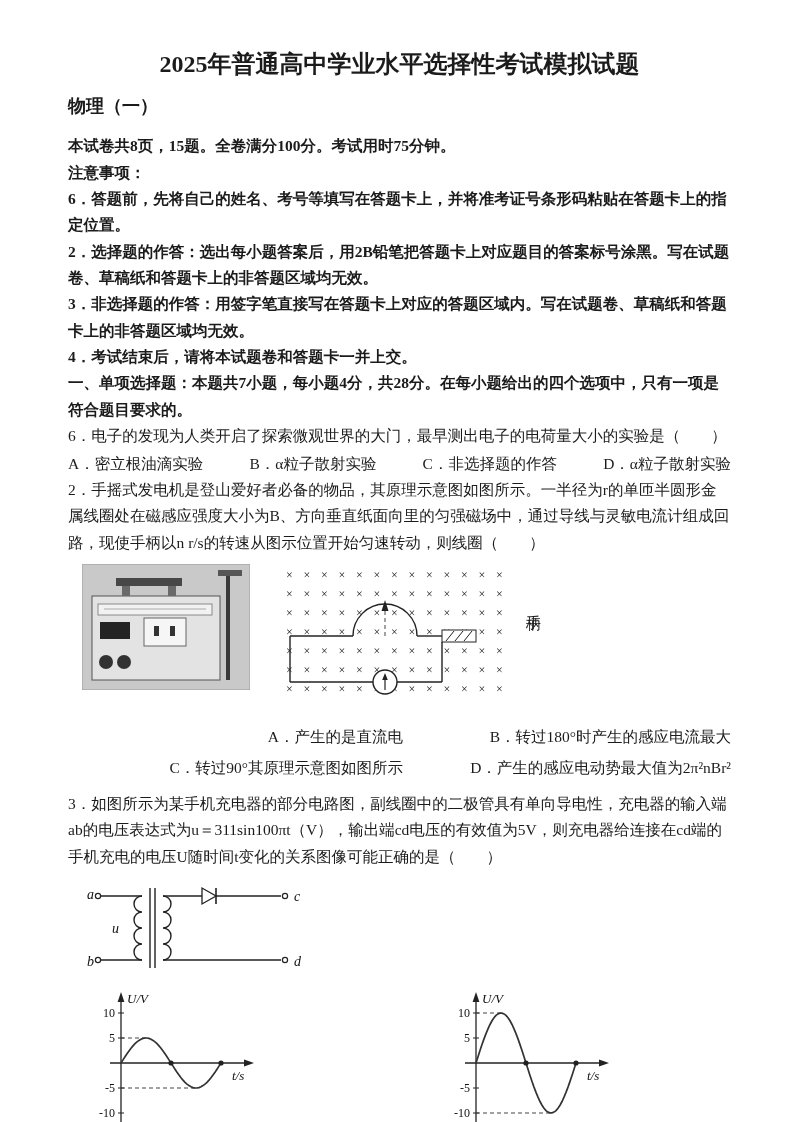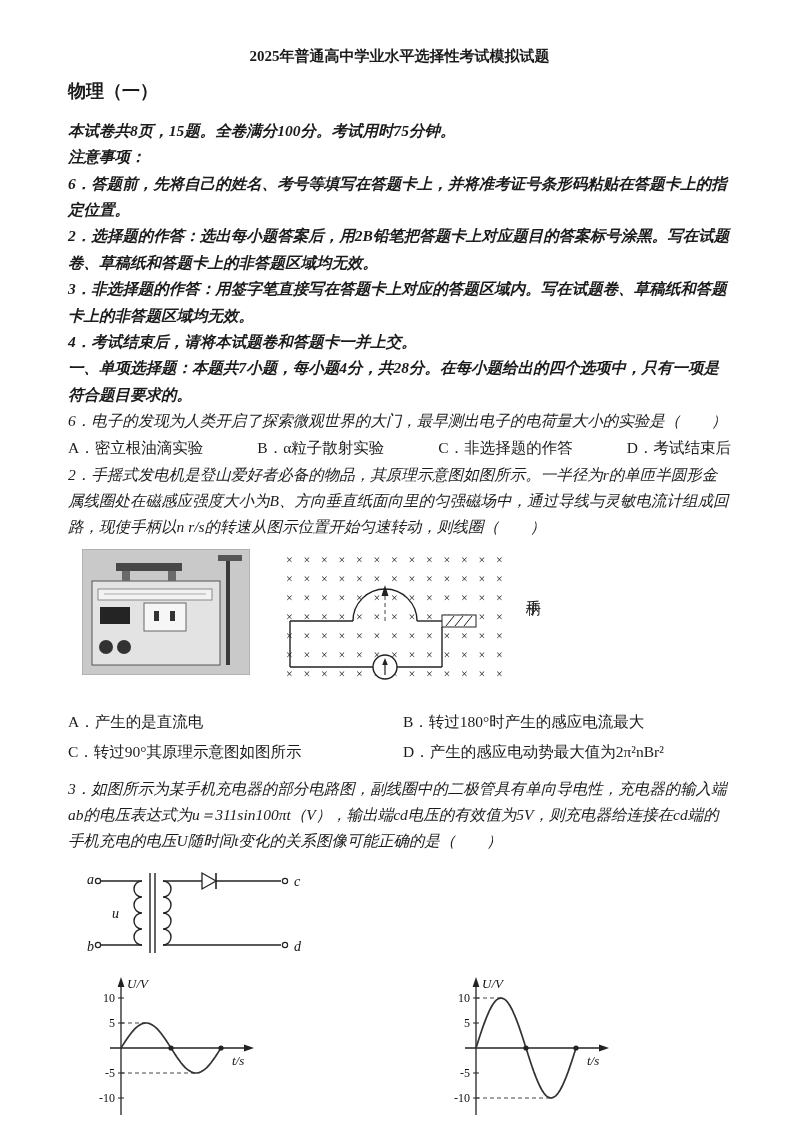--- a/index.html
+++ b/index.html
@@ -4,26 +4,26 @@
 <style>
   * { margin:0; padding:0; box-sizing:border-box; }
   html,body { background:#ffffff; }
   body {
     width:793px; height:1122px; overflow:hidden;
     color:#1b1b1b;
     font-family:"Liberation Serif","DejaVu Serif",serif;
     font-size:15.5px; line-height:1.7;
   }
   .page { padding:44px 62px 16px 68px; }
-  .title { text-align:center; font-weight:bold; font-size:15px; margin-bottom:6px; }
+  .title { text-align:center; font-weight:bold; font-size:24px; margin-bottom:6px; }
   .subtitle { text-align:left; font-weight:bold; font-size:18px; margin-bottom:12px; }
-  p { margin:0;font-style:italic; }
+  p { margin:0; }
   .b { font-weight:bold; }
   .opts-row { display:flex; justify-content:space-between; width:100%; margin:1px 0 0 0; }
-  .opts-grid { display:grid; grid-template-columns:335px auto; row-gap:4px; margin:14px 0 10px 0; }
+  .opts-grid { display:grid; grid-template-columns:335px auto; row-gap:4px; margin:14px 0 10px 0;text-align:right; }
   .fig-row { display:flex; align-items:flex-start; gap:30px; margin:8px 0 6px 14px; }
   .diagram-wrap { position:relative; }
   .handle-label {
     position:absolute; left:240px; top:38px;
     writing-mode:vertical-rl; text-orientation:upright;
     font-size:15px; letter-spacing:2px; color:#1b1b1b;
   }
   .circuit-wrap { margin:10px 0 4px 16px; }
   .graphs-row { display:flex; gap:180px; margin:4px 0 0 18px; }
   .graph-block { display:flex; flex-direction:column; }
@@ -49,21 +49,21 @@
   <p class="b">2．选择题的作答：选出每小题答案后，用2B铅笔把答题卡上对应题目的答案标号涂黑。写在试题卷、草稿纸和答题卡上的非答题区域均无效。</p>
   <p class="b">3．非选择题的作答：用签字笔直接写在答题卡上对应的答题区域内。写在试题卷、草稿纸和答题卡上的非答题区域均无效。</p>
   <p class="b">4．考试结束后，请将本试题卷和答题卡一并上交。</p>
   <p class="b">一、单项选择题：本题共7小题，每小题4分，共28分。在每小题给出的四个选项中，只有一项是符合题目要求的。</p>
 
   <p>6．电子的发现为人类开启了探索微观世界的大门，最早测出电子的电荷量大小的实验是（　　）</p>
   <div class="opts-row">
     <span>A．密立根油滴实验</span>
     <span>B．α粒子散射实验</span>
     <span>C．非选择题的作答</span>
-    <span>D．考试结束后</span>
+    <span>D．α粒子散射实验</span>
   </div>
 
   <p>2．手摇式发电机是登山爱好者必备的物品，其原理示意图如图所示。一半径为r的单匝半圆形金属线圈处在磁感应强度大小为B、方向垂直纸面向里的匀强磁场中，通过导线与灵敏电流计组成回路，现使手柄以n r/s的转速从图示位置开始匀速转动，则线圈（　　）</p>
 
   <div class="fig-row">
 
     <svg width="168" height="126" viewBox="0 0 168 126">
       <rect x="0" y="0" width="168" height="126" fill="#c9c9c9" stroke="#9a9a9a"></rect>
       <rect x="10" y="32" width="128" height="84" fill="#e3e3e3" stroke="#555"></rect>
       <rect x="34" y="14" width="66" height="8" fill="#474747"></rect>

